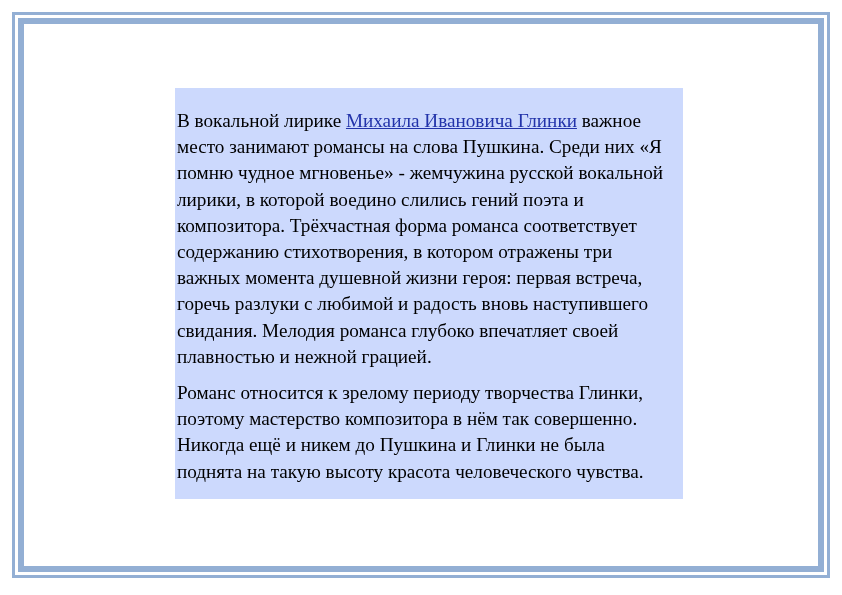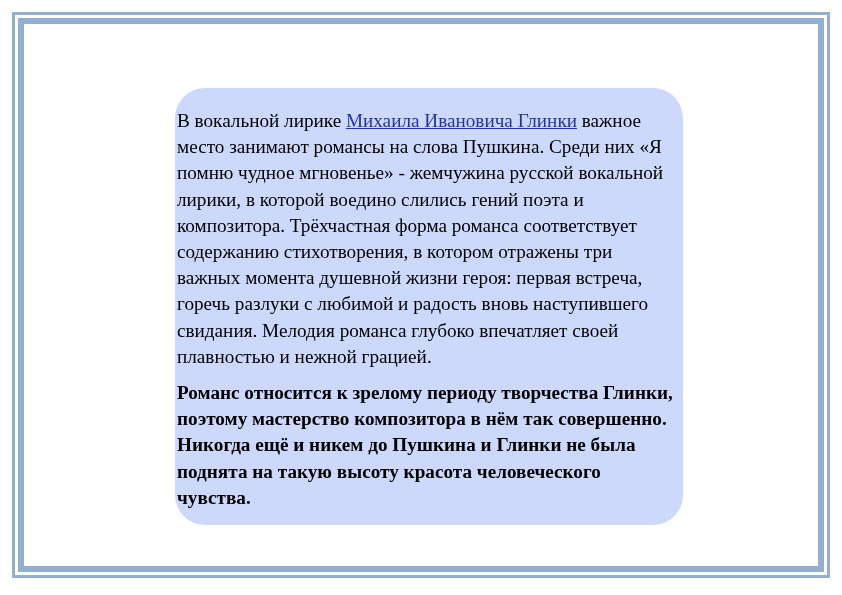--- a/index.html
+++ b/index.html
@@ -59,35 +59,33 @@
 
   
   .text-block {
     position: absolute;
     left: 175px;
     top: 88px;
     width: 508px;
     background: #ccd9fd;
     padding: 20px 10px 14px 2px;
     box-sizing: border-box;
-    border-radius: 30px;
   }
 
   .para {
     margin: 0;
     color: #000000;
     font-size: 19.2px;
     line-height: 26.2px;
     text-align: left;
     letter-spacing: 0px;
   }
 
   .para + .para {
     margin-top: 10px;
-    font-weight: bold;
   }
 
   .link {
     color: #2233aa;
     text-decoration: underline;
     text-underline-offset: 1px;
   }
 </style>
 </head>
 <body>

